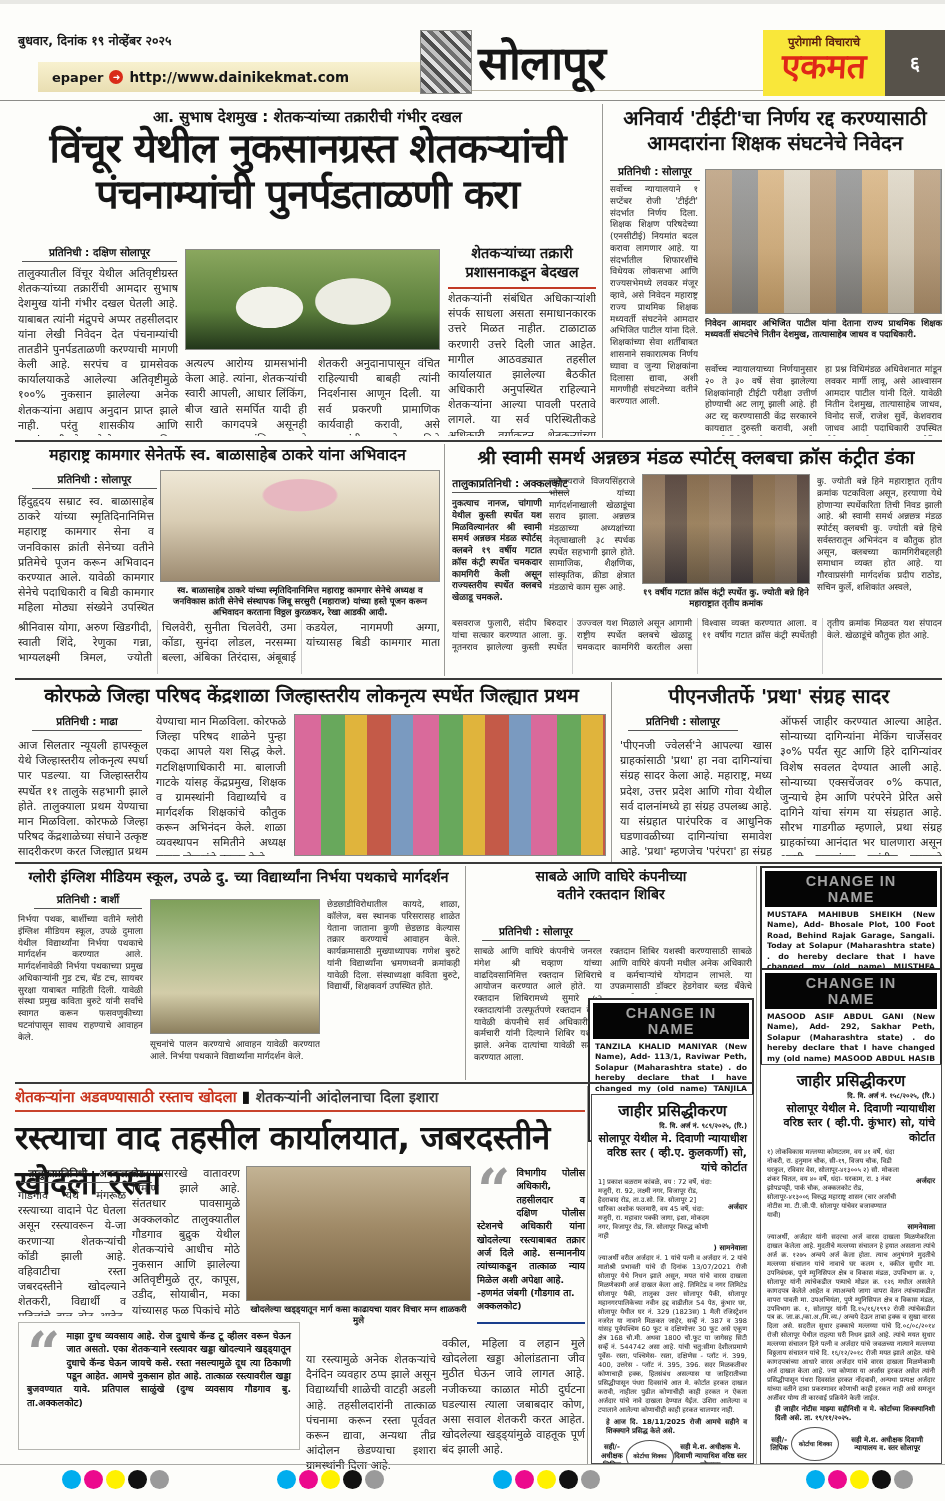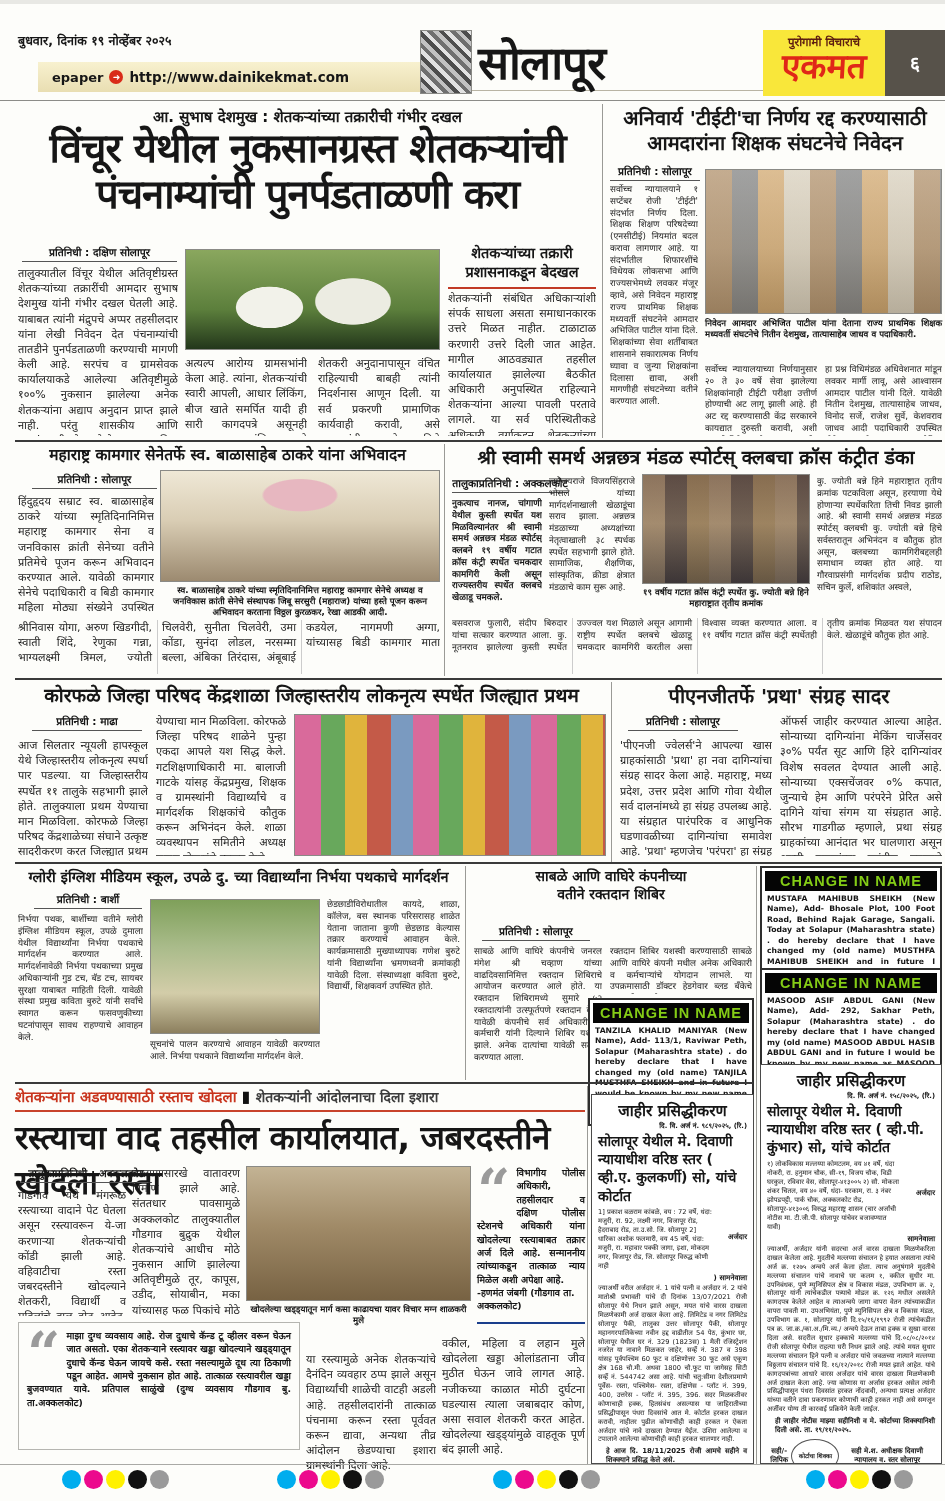--- a/index.html
+++ b/index.html
@@ -42,28 +42,28 @@
           linear-gradient(180deg,#ddd3bd 0%,#c4b79c 55%,#9a8c70 100%);}
   .ph-hall{background:radial-gradient(ellipse 60px 26px at 50% 22%,#e7b7c0 0 60%,transparent 64%),
            linear-gradient(180deg,#efe8d6 0%,#d9cdb4 45%,#9c8a70 100%);}
   .ph-cross{background:repeating-linear-gradient(90deg,rgba(240,240,235,.25) 0 22px,rgba(60,80,120,.3) 22px 44px,rgba(200,190,160,.3) 44px 66px),
             linear-gradient(180deg,#6b4a2e 0%,#8a6a45 45%,#3c2a1a 100%);}
   .ph-dance{background:repeating-linear-gradient(90deg,#d96a9b 0 26px,#68a85c 26px 50px,#e0b43c 50px 72px,#c45a48 72px 96px,#7a9ac0 96px 118px);}
   .ph-glory{background:linear-gradient(180deg,#7fa05a 0%,#a9bb8a 35%,#d3cda9 70%,#8c7f5e 100%);}
   .ph-road{background:linear-gradient(180deg,#c3b394 0%,#a08a67 45%,#776243 100%);}
   
   .cin{border:2px solid #2e2e2e;background:#fff;padding:3px;}
-  .cin-t{background:#050505;color:#84cc16;font-weight:800;font-size:14.5px;text-align:center;padding:2px 0;letter-spacing:1px;font-family:"Liberation Sans",sans-serif;}
+  .cin-t{background:#050505;color:#a3a3a3;font-weight:800;font-size:14.5px;text-align:center;padding:2px 16px;letter-spacing:1px;font-family:"Liberation Sans",sans-serif;}
   .cin-b{font-size:7.7px;font-weight:700;line-height:1.36;text-align:justify;padding:3px 2px 1px;}
   .cin-n{font-size:8px;font-weight:800;text-align:right;padding:1px 4px 0 0;}
   
   .nt{border:1.5px solid #4a4a4a;background:#fff;padding:4px 6px;}
   .nt-t{font-size:15.5px;font-weight:800;text-align:center;}
   .nt-ref{font-size:6.8px;font-weight:700;text-align:right;}
-  .nt-co{font-size:14px;font-weight:800;text-align:left;line-height:1.3;margin:2px 0 3px;}
+  .nt-co{font-size:11px;font-weight:800;text-align:right;line-height:1.3;margin:2px 0 3px;}
   .nt-p{font-size:6.7px;line-height:1.35;padding-right:34px;position:relative;}
   .nt-role{position:absolute;right:0;top:40%;font-size:7px;font-weight:800;}
   .nt-vs{font-size:7.2px;font-weight:800;margin:1px 0;}
   .nt-b{font-size:6.7px;line-height:1.33;text-align:justify;margin-top:2px;}
   .nt-d{font-size:6.9px;font-weight:700;text-align:justify;margin-top:2px;padding-left:8px;}
   .nt-sig{display:flex;justify-content:flex-start;align-items:center;margin-top:5px;font-size:7px;font-weight:800;text-align:center;line-height:1.25;}
   .stamp{width:46px;height:32px;border:1px solid #555;border-radius:50%;display:flex;align-items:center;justify-content:center;font-size:6px;font-weight:700;line-height:1.1;text-align:center;flex:0 0 auto;}
   
   .kick-red{font-size:15px;font-weight:800;color:#c8341d;}
   .kick-blk{font-size:14px;font-weight:700;color:#3c3c3c;}

